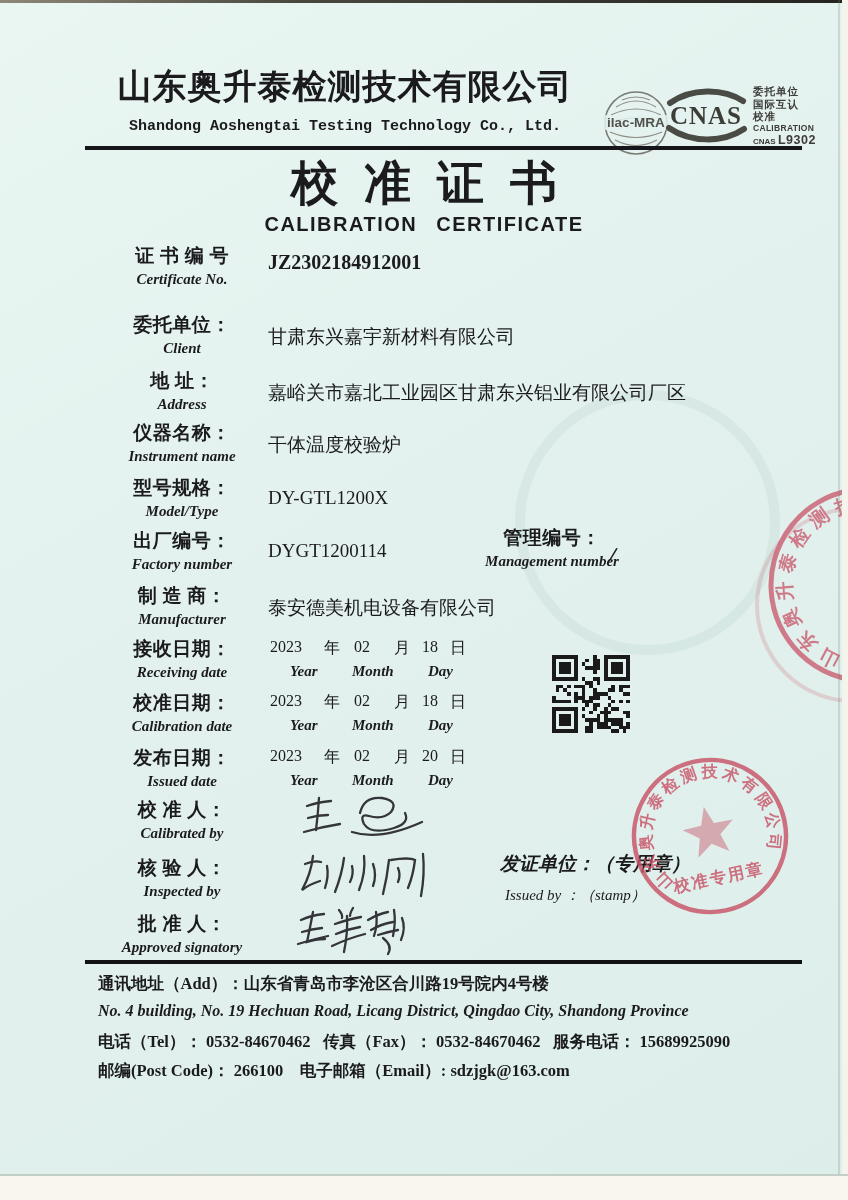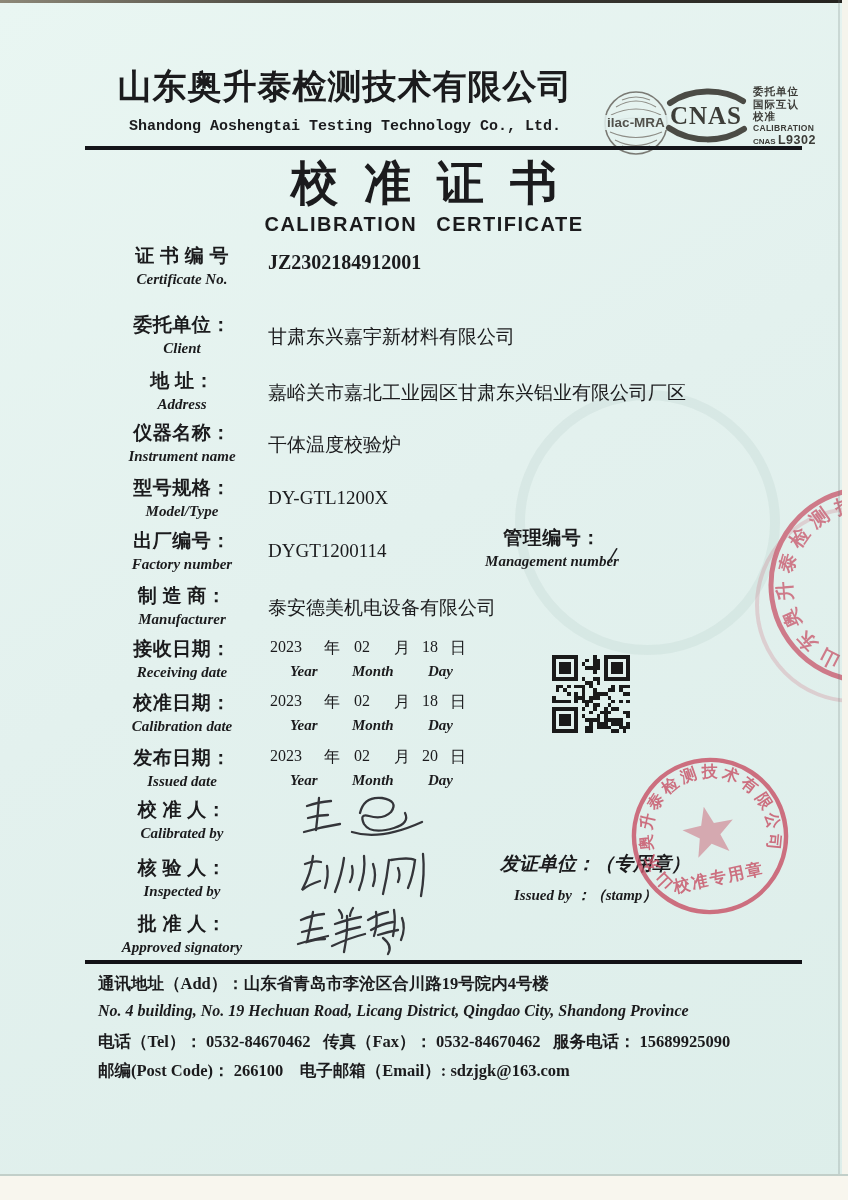--- a/index.html
+++ b/index.html
@@ -45,21 +45,21 @@
   .dateline span{position:absolute;white-space:nowrap;}
   .d-y{left:2px;} .d-yu{left:56px;} .d-m{left:86px;} .d-mu{left:126px;}
   .d-d{left:154px;} .d-du{left:182px;}
   .unitline{position:absolute;left:268px;top:27px;width:230px;height:20px;
         font-size:15px;font-style:italic;font-weight:bold;}
   .unitline span{position:absolute;white-space:nowrap;}
   .u-y{left:22px;} .u-m{left:84px;} .u-d{left:160px;}
   
   .issued{position:absolute;left:500px;top:851px;}
   .issued-cn{font-size:19px;font-weight:bold;white-space:nowrap;font-style:italic;}
-  .issued-en{font-size:15px;font-weight:bold;font-style:italic;margin-top:9px;margin-left:14px;white-space:nowrap;}
+  .issued-en{font-size:15px;font-weight:normal;font-style:italic;margin-top:9px;margin-left:5px;white-space:nowrap;}
   
   .rule-2{left:85px;top:960px;width:717px;height:4px;background:#121216;}
   .fline{position:absolute;left:98px;white-space:pre;font-weight:bold;}
   .f-cn{font-size:16.5px;}
   .f-en{font-size:16px;font-style:italic;}
   .page-num{left:0;top:1126px;width:100%;text-align:center;font-size:15px;letter-spacing:3px;}
   .sig{stroke:#26262b;stroke-width:2.3;fill:none;stroke-linecap:round;opacity:.92;}
 </style>
 </head>
 <body>

